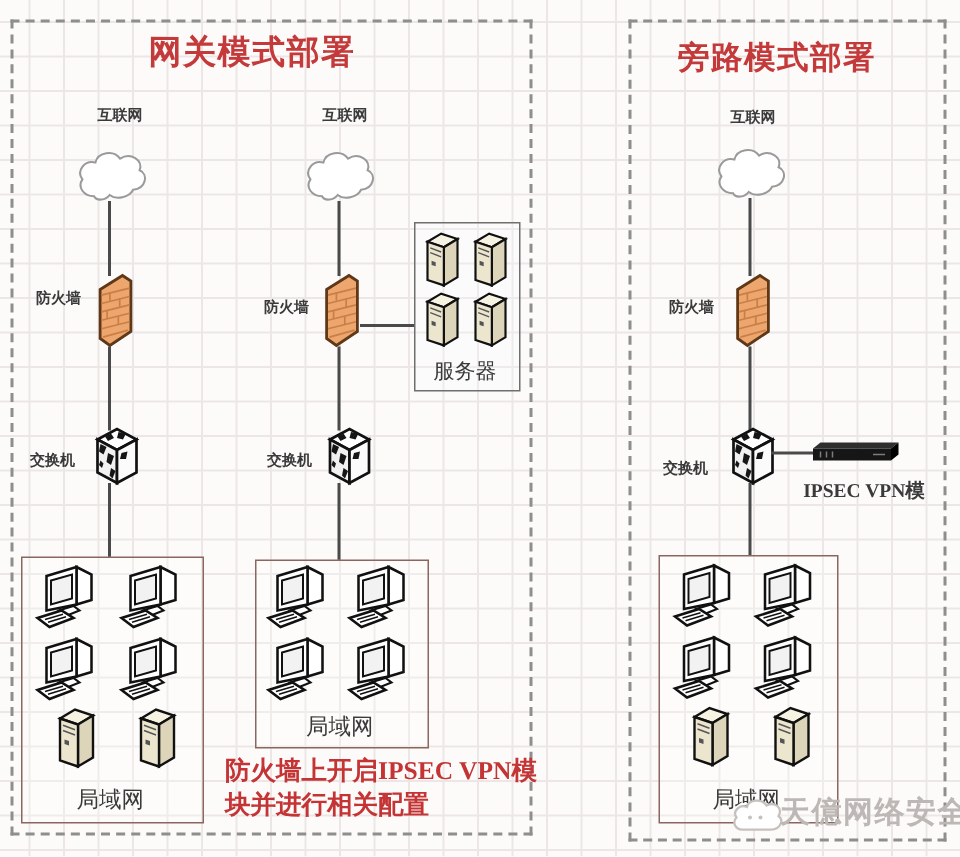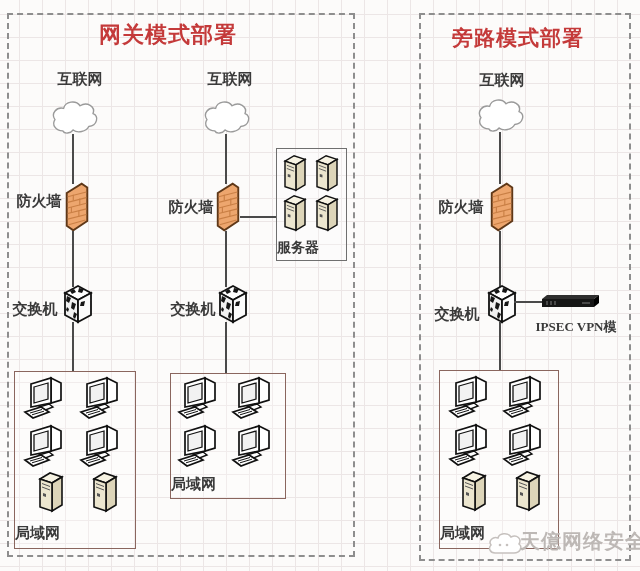--- a/index.html
+++ b/index.html
@@ -12,31 +12,31 @@
       linear-gradient(90deg, #ece6e6 1px, transparent 1px);
     background-size:23px 23px;
     background-position:-4px -9px;
   }
   .panel{position:absolute;border:2px dashed #8e8e8e;background:transparent;}
   .title{
     position:absolute;text-align:center;font-weight:bold;font-size:22px;
     letter-spacing:1px;color:#c43a3a;white-space:nowrap;
   }
   .lbl{
-    position:absolute;font-size:15px;font-weight:600;color:#3a3a3a;
+    position:absolute;font-size:10px;font-weight:600;color:#3a3a3a;
     white-space:nowrap;text-align:center;
   }
   .lbl-sm{font-size:13px;}
   .vline{position:absolute;width:2px;background:#4a4a4a;}
   .hline{position:absolute;height:2px;background:#4a4a4a;}
   .groupbox{position:absolute;border:1.5px solid #8a665e;background:rgba(255,255,255,0.25);}
   .srvbox{position:absolute;border:1.5px solid #6f6f6f;background:rgba(255,255,255,0.2);}
   .boxlabel{
-    position:absolute;left:0;right:3px;bottom:5px;
-    font-size:15px;font-weight:700;color:#3a3a3a;
+    position:absolute;left:0;right:3px;bottom:5px;text-align:center;
+    font-size:15px;font-weight:400;color:#3a3a3a;
   }
   .annotation{
     position:absolute;font-size:17px;font-weight:bold;color:#c53434;
     line-height:1.35;white-space:nowrap;
   }
   .watermark{
     position:absolute;font-size:20px;font-weight:bold;color:#bdb8b5;
     white-space:nowrap;letter-spacing:1px;
   }
   svg.icon{position:absolute;overflow:visible;}
@@ -205,20 +205,24 @@
       </svg>
     <svg class="icon" style="left:6px;top:50px;" width="46" height="44">
         <use href="#sym-pc"></use>
       </svg>
     <svg class="icon" style="left:60px;top:50px;" width="46" height="44">
         <use href="#sym-pc"></use>
       </svg>
     <div class="boxlabel" style="bottom:4px;">局域网</div>
   </div>
 
+  <div class="annotation" style="left:150px;top:503px;">
+    <div>防火墙上开启IPSEC VPN模</div>
+    <div>块并进行相关配置</div>
+  </div>
 
   <div class="lbl" style="left:474px;top:71px;width:56px;">互联网</div>
   <svg class="icon" style="left:474px;top:96px;" width="52" height="38">
       <use href="#sym-cloud"></use>
     </svg>
   <div class="vline" style="left:499px;top:132px;height:52px;"></div>
   <div class="lbl" style="left:438px;top:198px;width:46px;">防火墙</div>
   <svg class="icon" style="left:488px;top:181px;" width="28" height="52">
       <use href="#sym-fw"></use>
     </svg>

